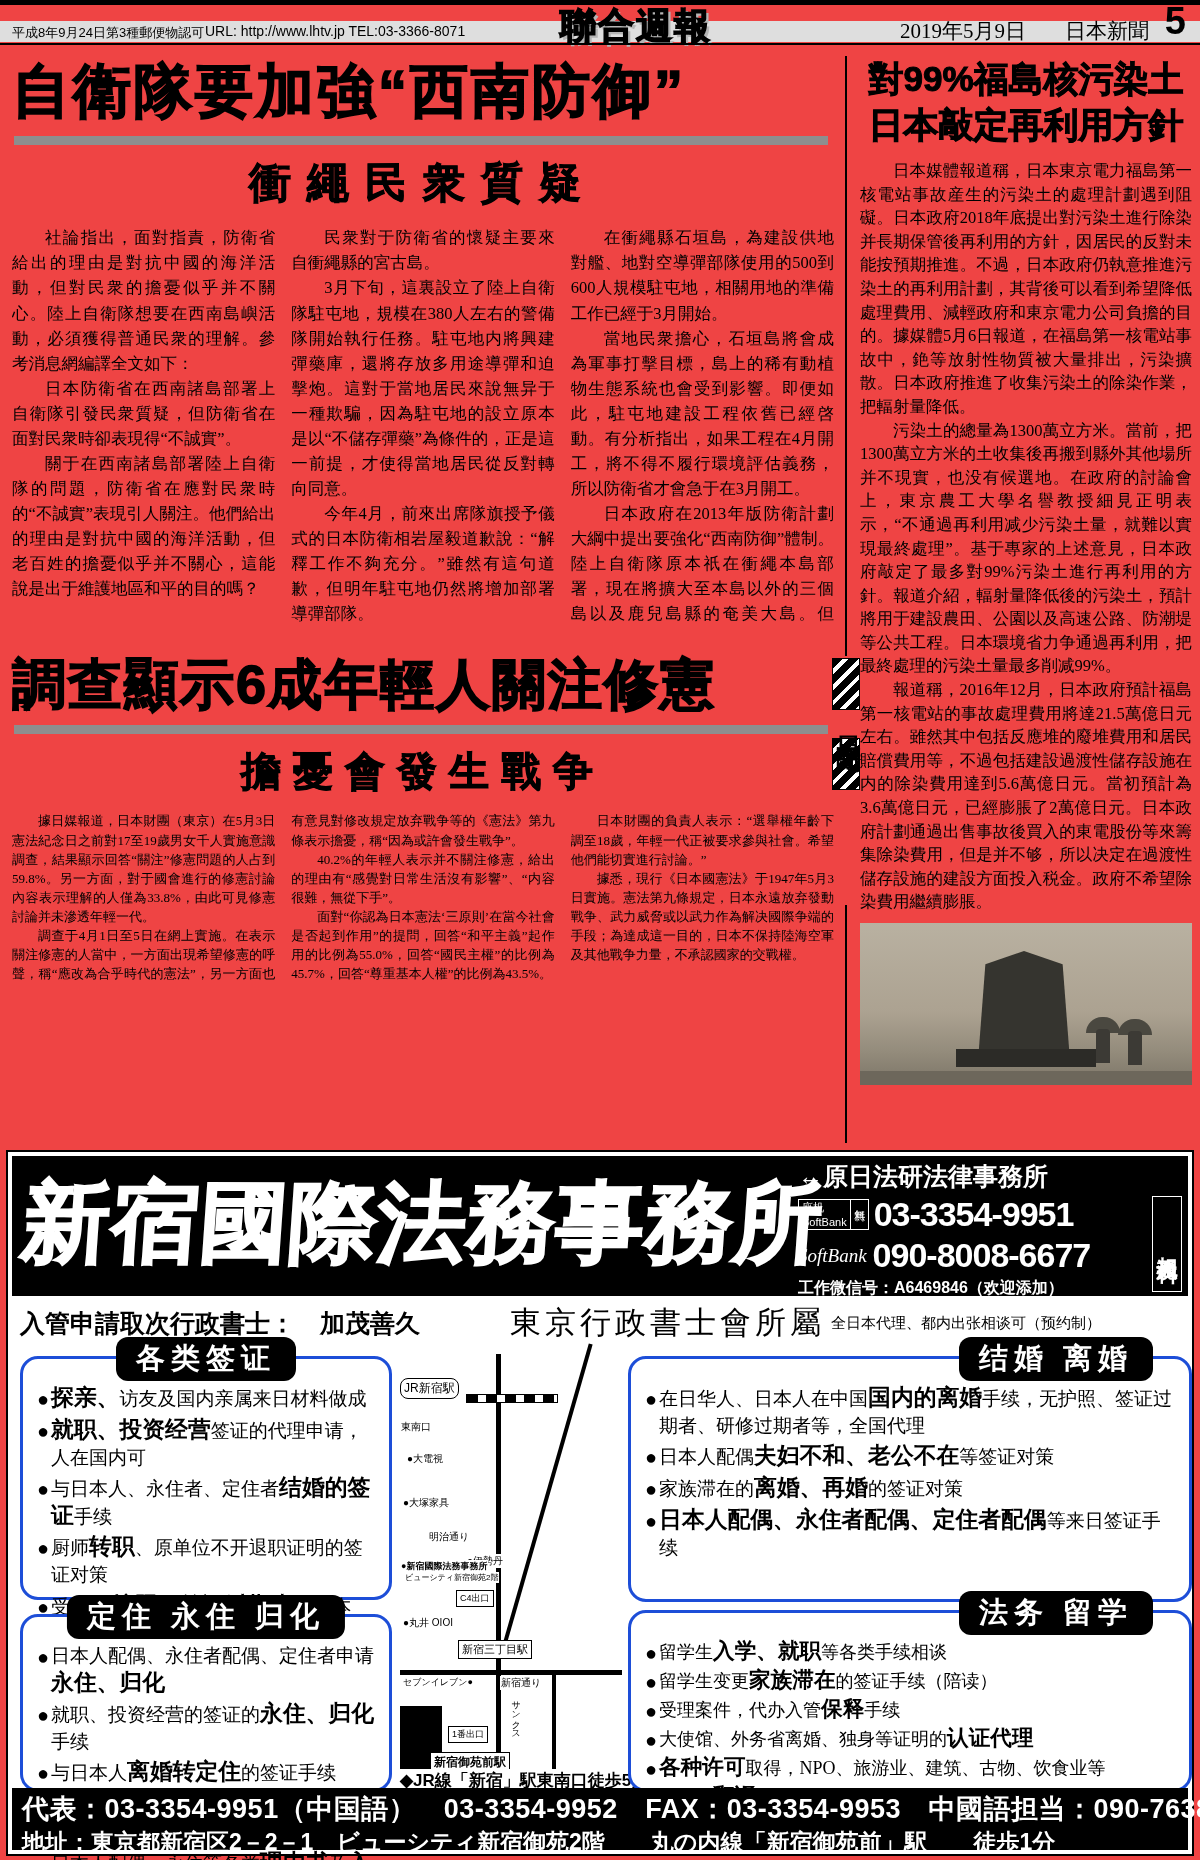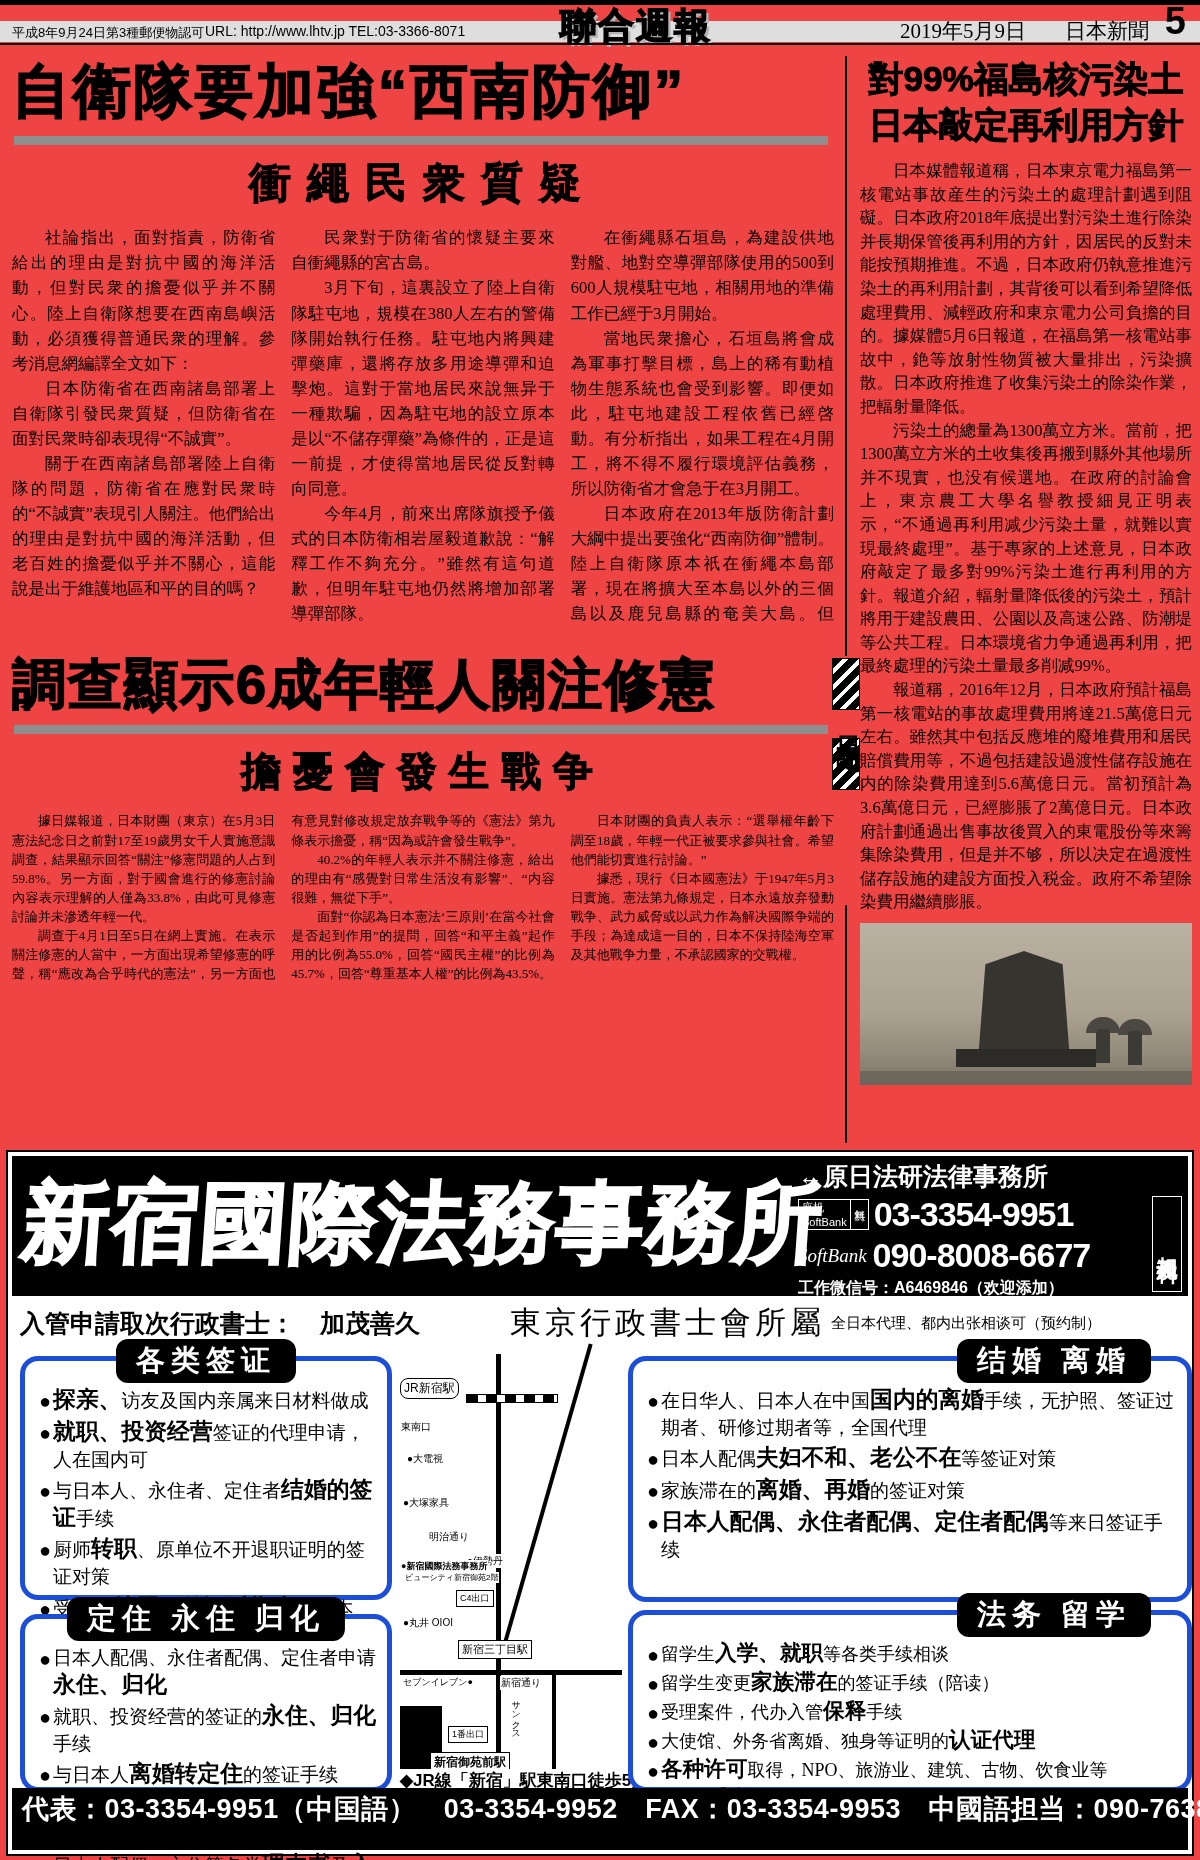--- a/index.html
+++ b/index.html
@@ -64,21 +64,21 @@
   .phone-tag .free { border-left:1px solid #fff; writing-mode:vertical-rl; font-size:11px; padding:1px; display:flex; align-items:center; }
   .phone-num { font-size:34px; font-weight:900; font-family:"Liberation Sans",sans-serif; letter-spacing:-1px; }
   .sb-brand { font-size:19px; font-style:italic; margin-right:6px; font-family:"Liberation Serif",serif; }
   .wechat-line { font-size:16px; font-weight:700; font-family:"Liberation Sans",sans-serif; margin-top:3px; white-space:nowrap; }
   .free-strip { position:absolute; right:6px; top:40px; width:30px; height:96px; border:1px solid #fff; writing-mode:vertical-rl; text-align:center; font-size:21px; font-weight:900; font-family:"Liberation Sans",sans-serif; color:#fff; letter-spacing:2px; display:flex; align-items:center; justify-content:center; }
   .ad-creds { position:absolute; left:4px; top:148px; width:1176px; height:46px; display:flex; align-items:center; }
   .cred-agent { font-size:25px; font-weight:900; font-family:"Liberation Sans",sans-serif; margin-left:8px; white-space:nowrap;text-align:center; }
   .cred-assoc { font-size:31px; margin-left:90px; letter-spacing:4px; white-space:nowrap; }
   .cred-note { font-size:15px; margin-left:6px; white-space:nowrap; }
   .ad-content { position:absolute; left:4px; top:196px; width:1176px; height:446px; }
-  .svc-box { position:absolute; border:5px solid #1d4ed8; border-radius:18px; background:#fff; }
+  .svc-box { position:absolute; border:3px solid #1d4ed8; border-radius:18px; background:#fff; }
   .svc-pill { position:absolute; top:-22px; background:#000; color:#fff; font-size:29px; font-weight:900; font-family:"Liberation Sans",sans-serif; letter-spacing:6px; padding:2px 20px; border-radius:12px; white-space:nowrap; }
   .pill-center { left:50%; transform:translateX(-50%); }
   .pill-right { right:36px; }
   .svc-items { padding:26px 10px 6px 14px; }
   .svc-row { display:flex; font-size:19px; line-height:1.4; margin-bottom:4px; }
   .svc-row .dot { font-size:20px; margin-right:2px; }
   .svc-row b { font-family:"Liberation Sans",sans-serif; font-weight:900; font-size:1.2em; line-height:1.1; }
   .box-visa { left:8px; top:8px; width:372px; height:244px; }
   .box-settle { left:8px; top:266px; width:372px; height:178px; }
   .box-marriage { left:616px; top:8px; width:564px; height:246px; }
@@ -328,16 +328,17 @@
               <span class="dot">●</span>
               <span><span>中日文</span><b>翻译</b><span>，各类公证书（未婚、出生、国籍等）</span></span>
             </div>
         </div>
       </div>
 
     </div>
 
     <div class="ad-footer">
       <div class="foot1">代表：03-3354-9951（中国語）　03-3354-9952　FAX：03-3354-9953　中國語担当：090-7638-6790</div>
+      <div class="foot2">地址：東京都新宿区2－2－1　ビューシティ新宿御苑2階　　丸の内線「新宿御苑前」駅　　徒歩1分</div>
     </div>
   </div>
 
 </div>
 
 </body></html>

